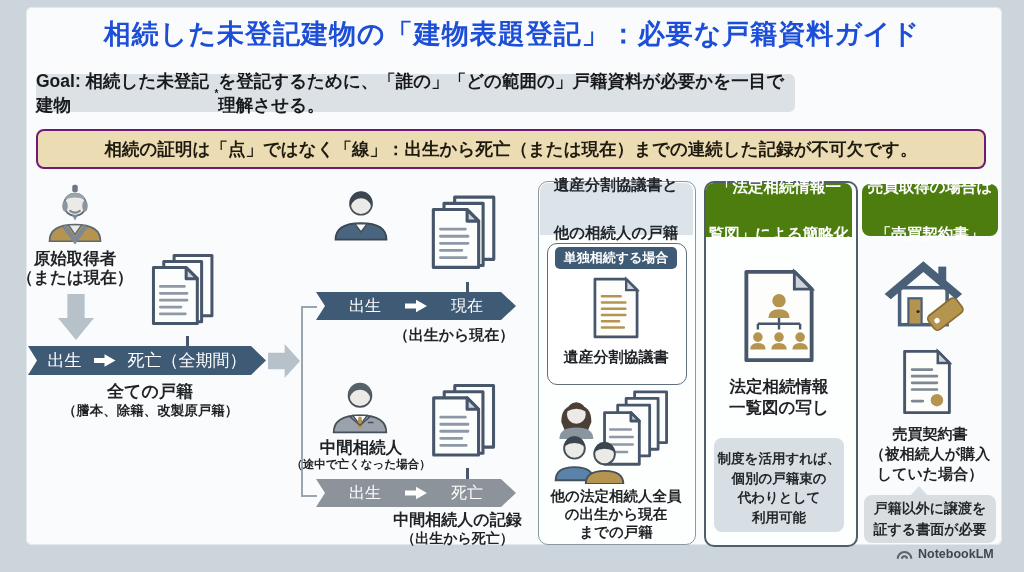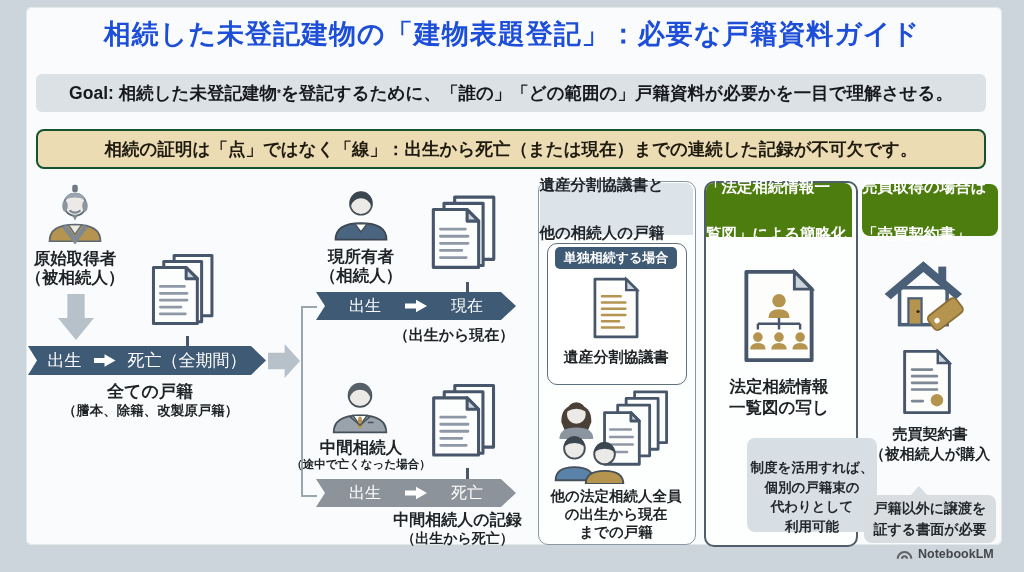--- a/index.html
+++ b/index.html
@@ -14,29 +14,29 @@
   .panel{
     left:26px;top:7px;width:976px;height:538px;
     background:#fafbfc;border-radius:6px;
     box-shadow:0 0 0 1px #e3e8eb inset;
   }
   .title{
     left:0;top:16px;width:1024px;text-align:center;
     font-size:27px;font-weight:800;color:#1d4ed8;letter-spacing:1px;margin:0;
   }
   .goal-bar{
-    left:36px;top:74px;width:950px;height:38px;
+    left:36px;top:74px;width:759px;height:38px;
     background:#dce1e5;border-radius:6px;
     display:flex;align-items:center;justify-content:center;
     font-size:17.5px;font-weight:700;color:#17191c;
   }
   .goal-bar sup{font-size:10px;font-weight:700;}
   .key-bar{
     left:36px;top:129px;width:946px;height:36px;
-    background:#ecdcb3;border:2px solid #14532d;border-radius:8px;
+    background:#ecdcb3;border:2px solid #701a75;border-radius:8px;
     display:flex;align-items:center;justify-content:center;
     font-size:17.5px;font-weight:700;color:#1f1a10;
   }
   .lbl{font-weight:800;text-align:center;line-height:1.18;}
   .ribbon{
     display:flex;align-items:center;justify-content:center;gap:12px;
     color:#fff;font-weight:400;
     clip-path:polygon(0 0, calc(100% - 15px) 0, 100% 50%, calc(100% - 15px) 100%, 0 100%, 9px 50%);
   }
   .rb-blue{background:#3e5a75;}
@@ -55,21 +55,21 @@
   }
   .connector{background:#47566b;width:3px;}
   .bracket{
     width:14px;height:187px;
     border-left:2px solid #9aa5ae;border-top:2px solid #9aa5ae;border-bottom:2px solid #9aa5ae;
   }
   .colbox{background:#fdfefe;border-radius:10px;}
   .box3{border:1.5px solid #8a98a3;}
   .box4{border:2px solid #4e5e6b;}
   .colhead{
-    border-radius:8px 8px 0 0;font-weight:800;
+    border-radius:8px 8px 0 0;text-align:center;font-weight:800;
     display:flex;flex-direction:column;justify-content:center;line-height:1.25;gap:28px;
   }
   .head-light{background:#dce3e9;color:#20262b;}
   .head-dark{background:#4d7c0f;color:#ffffff;}
   .pill{
     background:#3e5a75;color:#fff;border-radius:5px;text-align:center;
     font-weight:800;font-size:13px;line-height:22px;
   }
   .inner-box{background:#ffffff;border:1.5px solid #5f707d;border-radius:10px;}
   .note-box{background:#d8dfe4;border-radius:8px;text-align:center;font-weight:800;color:#22272c;}
@@ -205,43 +205,39 @@
       <span>を登記するために、「誰の」「どの範囲の」戸籍資料が必要かを一目で理解させる。</span>
   </div>
 
   <div class="key-bar abs">相続の証明は「点」ではなく「線」：出生から死亡（または現在）までの連続した記録が不可欠です。</div>
 
   <svg class="abs" style="left:44px;top:180px;width:62px;height:66px">
       <use href="#s-elder"></use>
     </svg>
   <div class="lbl abs" style="left:0;top:249px;width:150px;font-size:16.5px">
     <div>原始取得者</div>
-    <div>（被相続人）</div>
+    <div>（または現在）</div>
   </div>
   <div class="arrow-down abs" style="left:58px;top:294px;width:36px;height:46px"></div>
   <svg class="abs" style="left:148px;top:252px;width:78px;height:86px">
       <use href="#s-docstack"></use>
     </svg>
   <div class="connector abs" style="left:186px;top:336px;height:11px"></div>
   <div class="ribbon rb-blue abs" style="left:28px;top:346px;width:238px;height:29px;font-size:17px">
     <span>出生</span>
     <span class="tl-arrow"></span>
     <span>死亡（全期間）</span>
   </div>
   <div class="lbl abs" style="left:40px;top:382px;width:220px;font-size:17px">全ての戸籍</div>
   <div class="lbl abs" style="left:8px;top:403px;width:285px;font-size:13.5px">（謄本、除籍、改製原戸籍）</div>
   <div class="arrow-right abs" style="left:268px;top:344px;width:32px;height:34px"></div>
 
   <svg class="abs" style="left:330px;top:180px;width:62px;height:64px">
       <use href="#s-owner"></use>
     </svg>
-  <div class="lbl abs" style="left:301px;top:247px;width:120px;font-size:16.5px">
-    <div>現所有者</div>
-    <div>（相続人）</div>
-  </div>
   <svg class="abs" style="left:428px;top:192px;width:80px;height:92px">
       <use href="#s-docstack"></use>
     </svg>
   <div class="connector abs" style="left:466px;top:282px;height:10px"></div>
   <div class="ribbon rb-blue abs" style="left:316px;top:292px;width:200px;height:28px;font-size:16px;gap:24px">
     <span>出生</span>
     <span class="tl-arrow"></span>
     <span>現在</span>
   </div>
   <div class="lbl abs" style="left:348px;top:326px;width:212px;font-size:16px">
@@ -292,40 +288,41 @@
     <div>「法定相続情報一</div>
     <div>覧図」による簡略化</div>
   </div>
   <svg class="abs" style="left:740px;top:268px;width:78px;height:96px">
       <use href="#s-doctree"></use>
     </svg>
   <div class="lbl abs" style="left:708px;top:376px;width:142px;font-size:16.5px;line-height:21px">
     <div>法定相続情報</div>
     <div>一覧図の写し</div>
   </div>
-  <div class="note-box abs" style="left:747px;top:438px;width:130px;height:94px;font-size:13.5px;line-height:19.5px;padding-top:20px;box-sizing:border-box">
+  <div class="note-box abs" style="left:714px;top:438px;width:130px;height:94px;font-size:13.5px;line-height:19.5px;padding-top:11px;box-sizing:border-box">
     <div>制度を活用すれば、</div>
     <div>個別の戸籍束の</div>
     <div>代わりとして</div>
     <div>利用可能</div>
   </div>
 
   <div class="colhead head-dark abs" style="left:862px;top:184px;width:136px;height:52px;font-size:15.5px;border-radius:8px">
     <div>売買取得の場合は</div>
     <div>「売買契約書」</div>
   </div>
   <svg class="abs" style="left:882px;top:252px;width:88px;height:82px">
       <use href="#s-house"></use>
     </svg>
   <svg class="abs" style="left:898px;top:344px;width:58px;height:76px">
       <use href="#s-doc-seal"></use>
     </svg>
   <div class="lbl abs" style="left:856px;top:424px;width:148px;font-size:15px;line-height:20px">
     <div>売買契約書</div>
     <div>（被相続人が購入</div>
+    <div>していた場合）</div>
   </div>
   <div class="ptr-up abs" style="left:910px;top:486px"></div>
   <div class="note-box abs" style="left:864px;top:495px;width:132px;height:48px;font-size:14px;line-height:21px;padding-top:3px;box-sizing:border-box;background:#d9dde0">
     <div>戸籍以外に譲渡を</div>
     <div>証する書面が必要</div>
   </div>
 
   <div class="footer-brand abs" style="left:896px;top:547px">
     <svg style="width:17px;height:13px">
         <use href="#s-nblm"></use>

